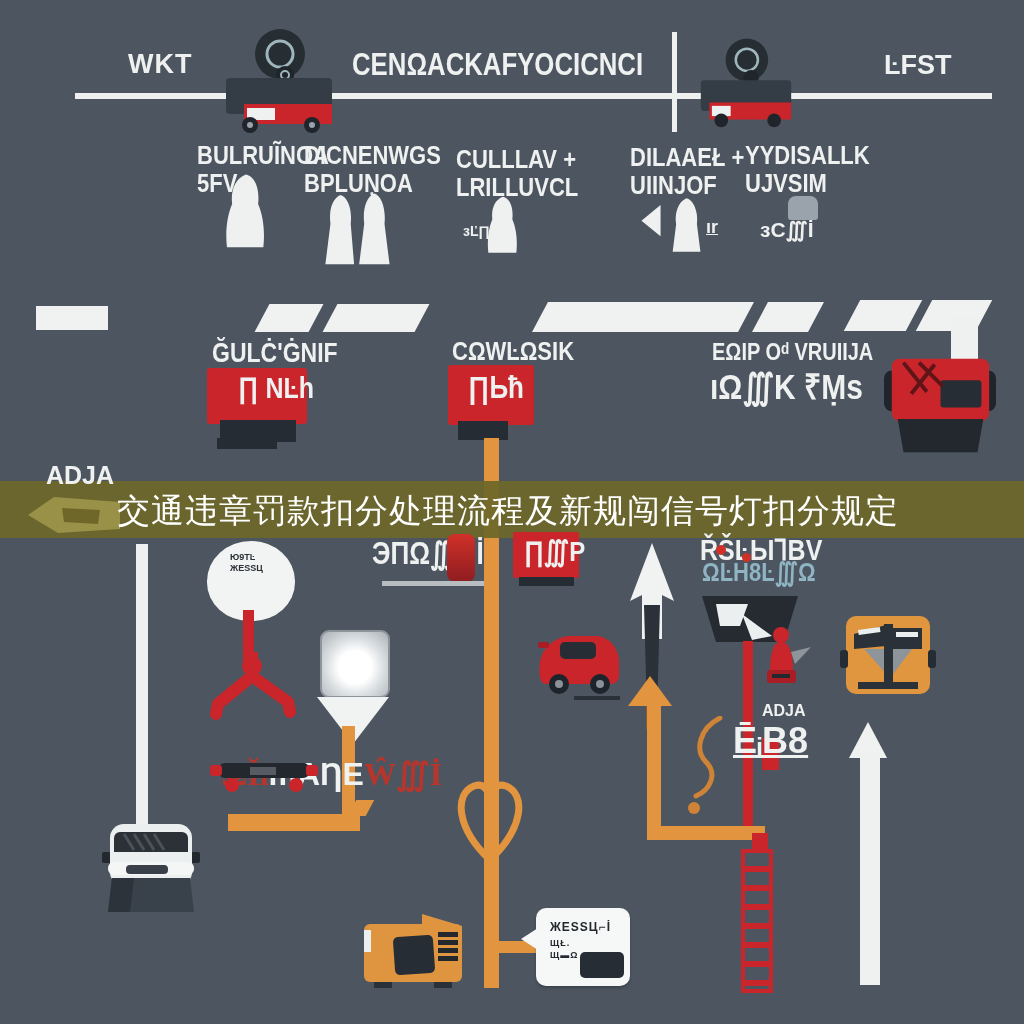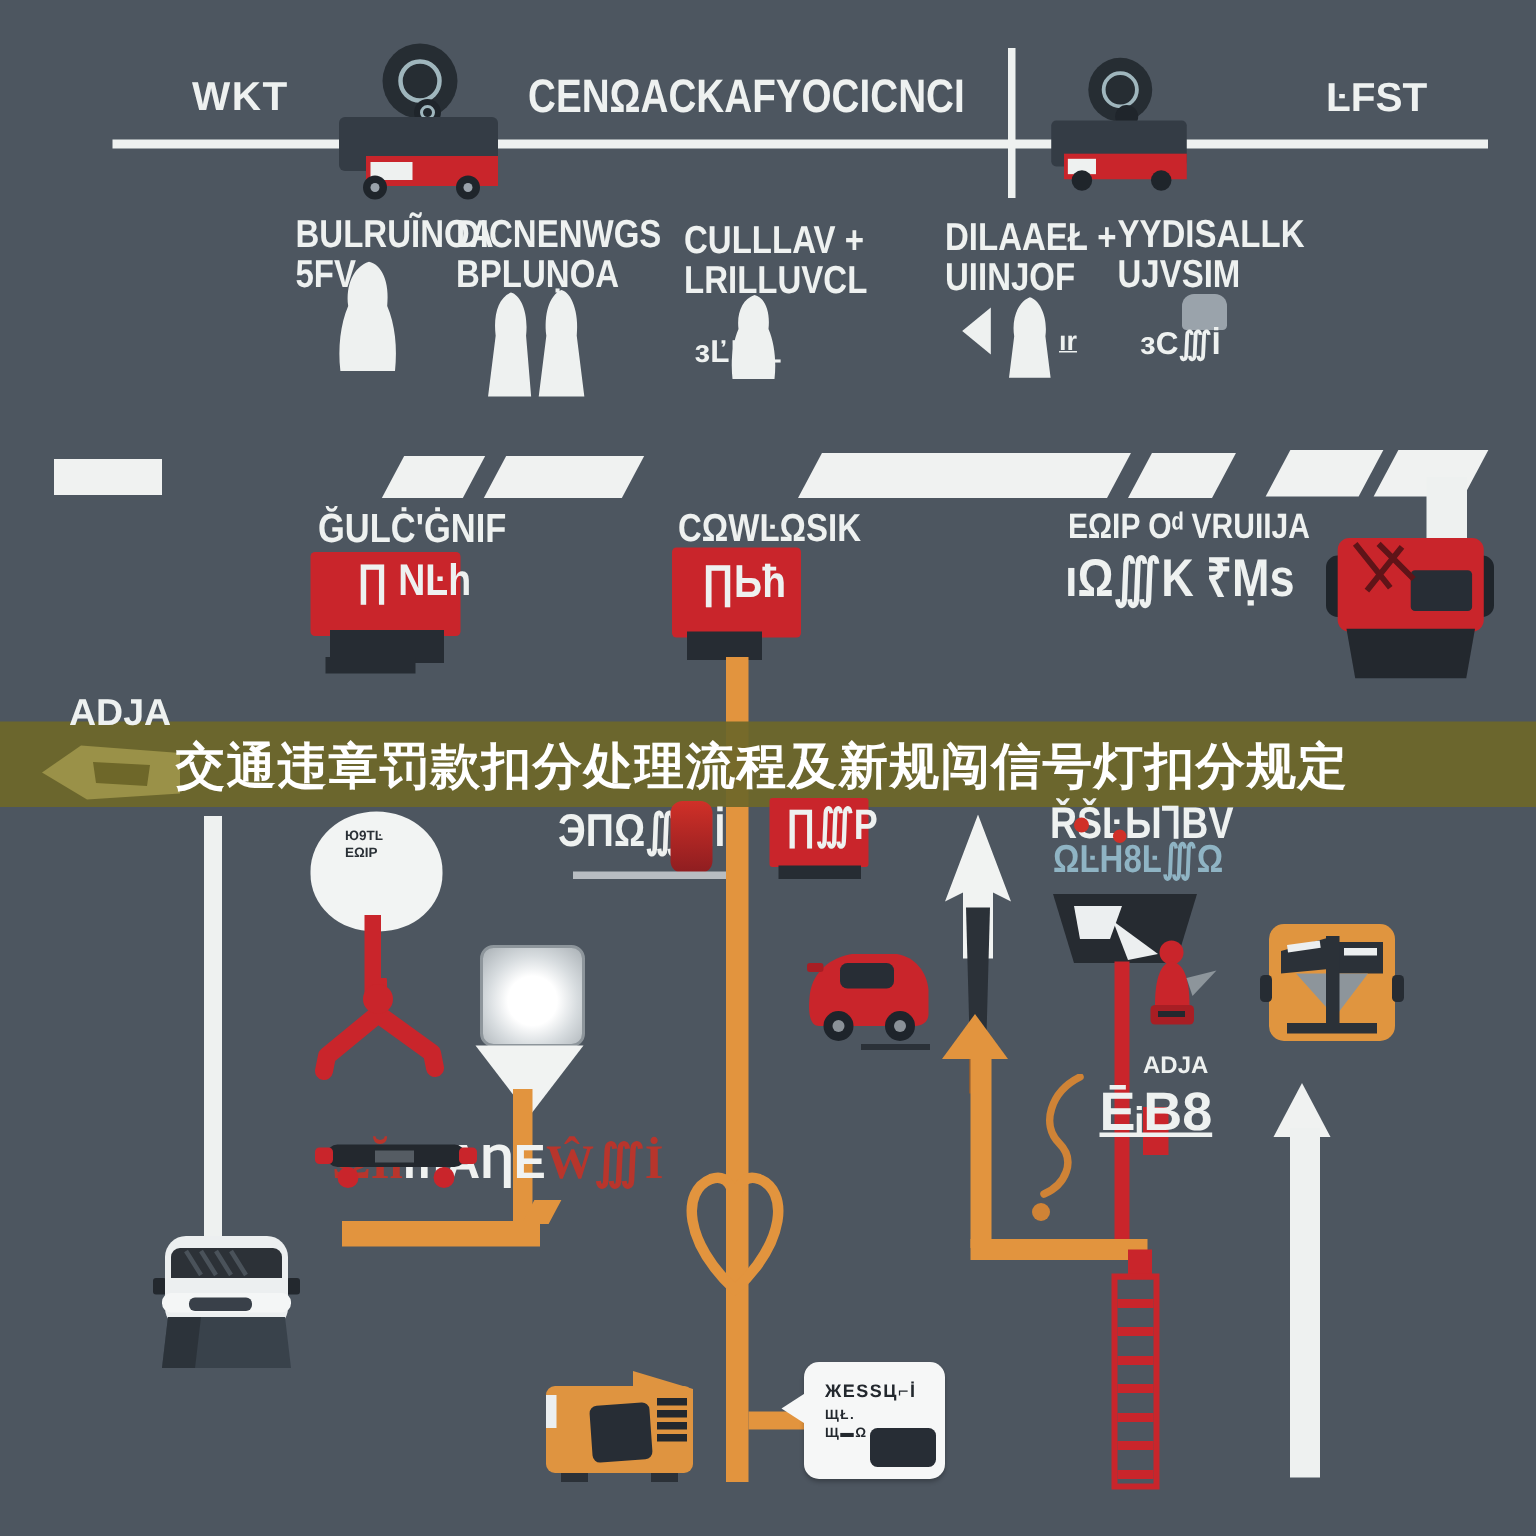--- a/index.html
+++ b/index.html
@@ -10,21 +10,21 @@
   .cond{transform:scale(.92,1.12);}
   .tall{transform:scale(1,1.18);}
   .stripe{background:#f0f2f1;}
   .skew{transform:skewX(-28deg);}
   .redbox{background:#c9252b;}
   .darkbase{background:#262c33;}
   .oline{background:#e2943e;}
   .rline{background:#c9252b;}
   .wline{background:#eef1f0;}
   .banner{background:rgba(110,103,41,.93);}
-  .banner-title{color:#ffffff;font-weight:bold;white-space:nowrap;letter-spacing:1px;}
+  .banner-title{color:#ffffff;font-weight:normal;white-space:nowrap;letter-spacing:1px;}
   .sign{border-radius:9px;border:2px solid #8d959b;
         background:radial-gradient(circle at 50% 55%, #ffffff 0 34%, #d7dcdf 62%, #a9b0b5 100%);}
   .funnel{width:0;height:0;border-left:36px solid transparent;border-right:36px solid transparent;
           border-top:47px solid #f1f3f2;}
   .ohead{width:0;height:0;border-left:22px solid transparent;border-right:22px solid transparent;
          border-bottom:30px solid #e2943e;}
   .whead{width:0;height:0;border-left:19px solid transparent;border-right:19px solid transparent;
          border-bottom:36px solid #f0f2f1;}
   .ladder{border:4px solid #c9252b;
           background:repeating-linear-gradient(180deg, rgba(201,37,43,0) 0 13px, #c9252b 13px 19px);}
@@ -81,21 +81,21 @@
   <div class="abs wtxt tall" style="left:304px;top:142px;font-size:22px;"><span>DICNENWGS</span><br><span>BPLUŅOA</span></div>
   <svg class="abs" style="left:322px;top:190px;" width="76" height="76" viewBox="0 0 90 90">
     <path d="M22,6 C12,10 8,24 10,40 L4,88 L38,88 L34,40 C36,22 30,8 22,6 Z" fill="#eef1f0"></path>
     <path d="M62,4 C52,8 48,24 50,40 L44,88 L80,88 L74,40 C76,22 70,6 62,4 Z" fill="#eef1f0"></path>
   </svg>
 
   <div class="abs wtxt tall" style="left:456px;top:146px;font-size:22px;"><span>CULLLAV +</span><br><span>LRILLUVCL</span></div>
   <svg class="abs" style="left:483px;top:194px;" width="40" height="60" viewBox="0 0 60 90">
     <path d="M30,4 C18,8 12,22 14,38 C8,52 6,70 8,88 L50,88 C52,70 50,52 44,38 C46,20 40,6 30,4 Z" fill="#eef1f0"></path>
   </svg>
-  <div class="abs wtxt" style="left:463px;top:224px;font-size:21px;">ɜĽ∏⊥</div>
+  <div class="abs wtxt" style="left:463px;top:224px;font-size:14px;">ɜĽ∏⊥</div>
 
   <div class="abs wtxt tall" style="left:630px;top:144px;font-size:22px;"><span>DILAAEŁ +</span><br><span>UIINJOF</span></div>
   <svg class="abs" style="left:638px;top:196px;" width="78" height="58" viewBox="0 0 90 66">
     <path d="M4,28 L26,10 L26,46 Z" fill="#eef1f0"></path>
     <path d="M56,2 C46,6 42,20 44,32 L40,64 L72,64 L68,32 C70,18 64,4 56,2 Z" fill="#eef1f0"></path>
   </svg>
   <div class="abs wtxt" style="left:706px;top:218px;font-size:18px;text-decoration:underline;">ır</div>
 
   <div class="abs wtxt tall" style="left:745px;top:142px;font-size:22px;"><span>YYDISALLK</span><br><span>UJVSIM</span></div>
   <div class="abs" style="left:788px;top:196px;width:30px;height:24px;background:#9aa3ab;border-radius:8px 8px 3px 3px;"></div>
@@ -138,21 +138,21 @@
   <svg class="abs" style="left:28px;top:494px;" width="94" height="42" viewBox="0 0 94 42">
     <polygon points="0,21 26,3 92,8 92,35 30,39" fill="#9a9148"></polygon>
     <polygon points="34,14 72,16 70,30 36,28" fill="#6e6729"></polygon>
   </svg>
   <div class="abs banner-title" style="left:117px;top:489px;font-size:33px;">交通违章罚款扣分处理流程及新规闯信号灯扣分规定</div>
   <div class="abs wtxt" style="left:46px;top:462px;font-size:25px;">ADJA</div>
 
   <div class="abs wline" style="left:136px;top:544px;width:12px;height:288px;"></div>
 
   <div class="abs" style="left:207px;top:541px;width:88px;height:80px;background:#f2f4f3;border-radius:50% 50% 48% 48%;"></div>
-  <div class="abs" style="left:230px;top:552px;font-size:9px;font-weight:bold;color:#2a3036;line-height:1.2;white-space:pre;"><span>Ю9ТĿ</span><br><span>EΩIP</span></div>
+  <div class="abs" style="left:230px;top:552px;font-size:9px;font-weight:bold;color:#2a3036;line-height:1.2;white-space:pre;"><span>Ю9ТĿ</span><br><span>ЖЕЅЅЦ</span></div>
   <div class="abs rline" style="left:243px;top:610px;width:11px;height:52px;"></div>
   <svg class="abs" style="left:206px;top:652px;" width="92" height="74" viewBox="0 0 92 74">
     <path d="M46,2 L46,24 M46,24 L12,52 M46,24 L82,50 M12,52 L10,62 M82,50 L84,60" stroke="#c9252b" stroke-width="12" stroke-linecap="round" fill="none"></path>
     <circle cx="46" cy="14" r="10" fill="#c9252b"></circle>
   </svg>
 
   <div class="abs sign" style="left:320px;top:630px;width:66px;height:64px;"></div>
   <div class="abs funnel" style="left:317px;top:697px;"></div>
   <div class="abs oline" style="left:342px;top:726px;width:13px;height:92px;"></div>
   <div class="abs oline" style="left:228px;top:814px;width:132px;height:17px;"></div>

